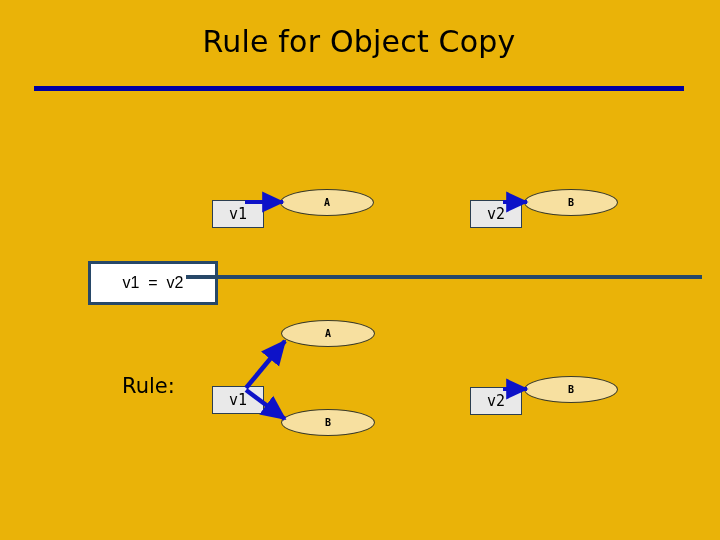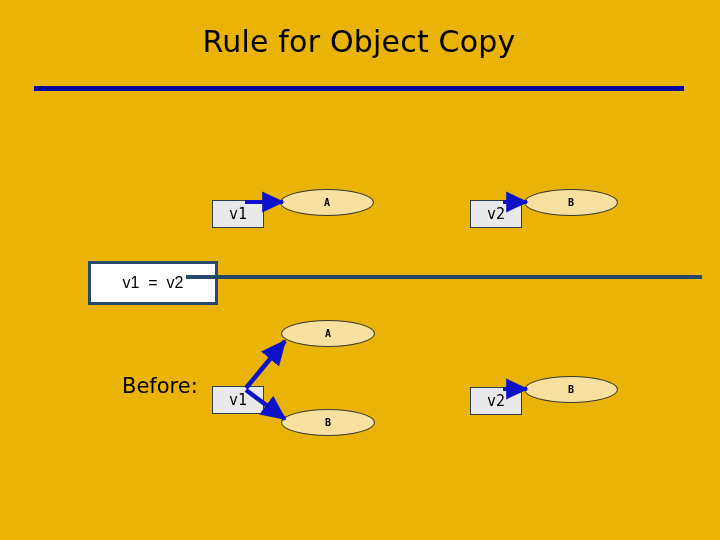--- a/index.html
+++ b/index.html
@@ -144,21 +144,21 @@
 
   <div class="obj-ellipse" style="left:280px; top:189px;">A</div>
 
   <div class="var-box" style="left:470px; top:188px;">v2</div>
 
   <div class="obj-ellipse" style="left:524px; top:189px;">B</div>
 
   <div class="assign-box">v1  =  v2</div>
   <div class="section-divider"></div>
 
-  <div class="step-label after">Before:</div>
+  <div class="step-label after">Rule:</div>
 
   <div class="obj-ellipse" style="left:281px; top:320px;">A</div>
 
   <div class="var-box" style="left:212px; top:374px;">v1</div>
 
   <div class="obj-ellipse" style="left:281px; top:409px;">B</div>
 
   <div class="var-box" style="left:470px; top:375px;">v2</div>
 
   <div class="obj-ellipse" style="left:524px; top:376px;">B</div>

